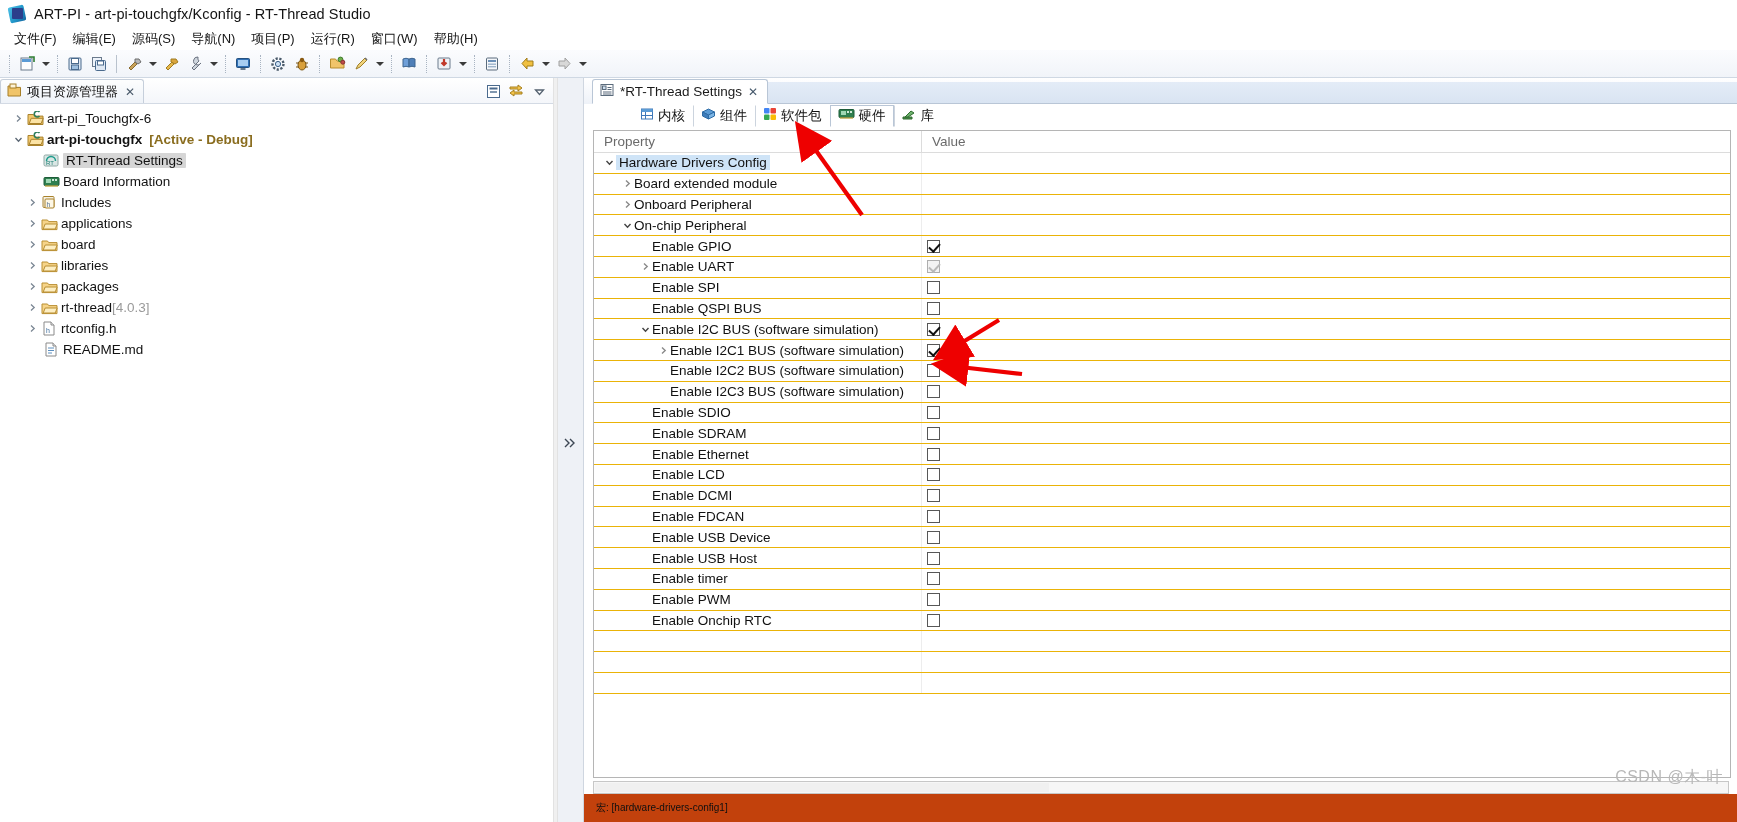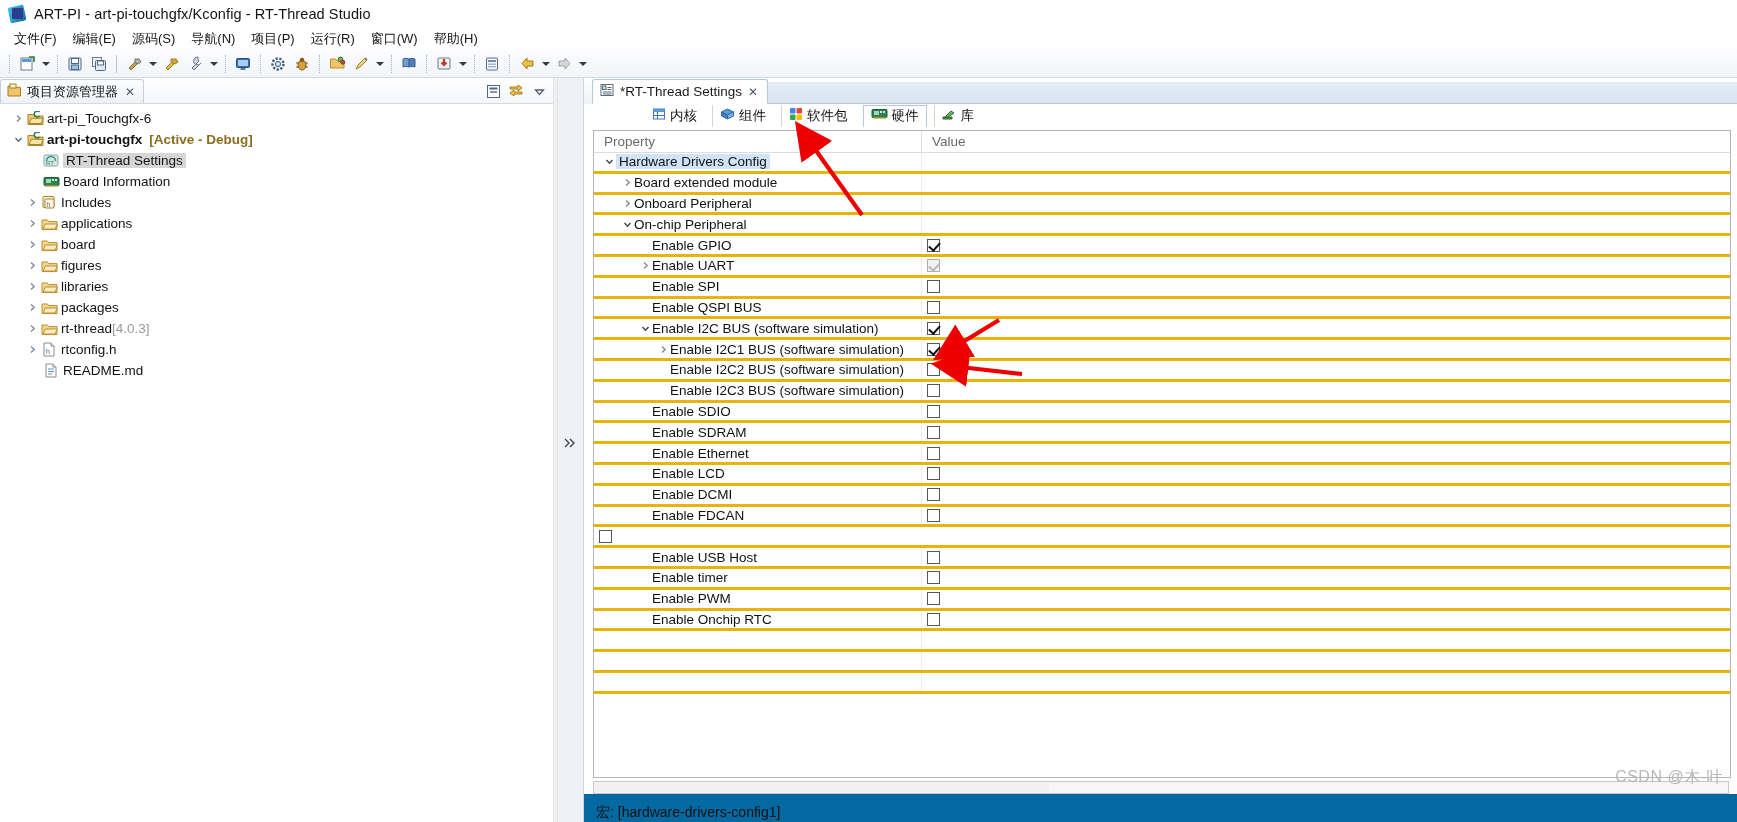--- a/index.html
+++ b/index.html
@@ -239,22 +239,22 @@
     flex:1 1 auto; height:22px;
     background: linear-gradient(to bottom,#e4ecf7,#d9e4f2);
     border-bottom: 1px solid #b9c6d6;
   }
 
   
   .cfg-tabs {
     height: 24px;
     display: flex;
     align-items: center;
-    gap: 7px;
-    padding-left: 60px;
+    gap: 0px;
+    padding-left: 48px;
     background: #ffffff;
     border-bottom: 1px solid #ffffff;
   }
   .cfg-tab {
     height: 22px;
     display:flex; align-items:center; gap:4px;
     padding: 0 7px;
     font-size: 13.5px;
     color:#111;
     border: 1px solid transparent;
@@ -296,21 +296,21 @@
     background:#ffffff;
     cursor: default;
   }
   .th.prop { width: 328px; }
   .th.val  { flex: 1 1 auto; border-right: none; }
   .tbody { flex: 1 1 auto; overflow: hidden; }
   .prow {
     height: 20.8px;
     display: flex;
     align-items: flex-start;
-    border-bottom: 3px solid #eab308;
+    border-bottom: 1px solid #eab308;
     font-size: 13.5px;
     white-space: nowrap;
     cursor: default;
   }
   .pcell-prop {
     width: 328px;
     display: flex;
     align-items: center;
     height: 100%;
     border-right: 1px solid #ededed;
@@ -348,25 +348,25 @@
     border-width: 0 2px 2px 0;
     transform: rotate(42deg);
   }
   .cbx.dim { border-color:#aeaeae; background:#f3f3f3; }
   .cbx.dim:after { border-color:#b9b9b9; }
 
   
   .macro-bar {
     height: 28px;
     display:flex;
-    align-items:flex-end;
+    align-items:center;
     padding-left: 12px;
-    font-size: 14px;
+    font-size: 10px;
     color:#101010;
-    background:#0369a1;
+    background:#c2410c;
   }
   .hscroll {
     height: 13px;
     margin: 3px 8px 0 9px;
     border: 1px solid #c7c7c7;
     background: #f6f6f6;
     position: relative;
   }
   .hscroll .thumbtrack {
     position:absolute; left:1px; top:1px; bottom:1px; width: 40%;
@@ -678,34 +678,20 @@
             <svg width="9" height="9" viewBox="0 0 9 9">
               <path d="M3 1.5 L6.2 4.5 L3 7.5" fill="none" stroke="#7b8794" stroke-width="1.3"></path>
             </svg>
           </span>
         <span class="ticon">
             <svg width="17" height="14" viewBox="0 0 17 14">
               <path d="M1 3 h5.5 l1.2 1.6 h8.3 v8 h-15z" fill="#f6d489" stroke="#b98f33"></path>
               <path d="M2.2 12 l2-5 h12 l-2 5z" fill="#fdeec2" stroke="#b98f33"></path>
             </svg>
           </span>
-        <span class="tlabel">figures</span>
-      </div>
-      <div class="trow" style="padding-left:24px">
-        <span class="twist">
-            <svg width="9" height="9" viewBox="0 0 9 9">
-              <path d="M3 1.5 L6.2 4.5 L3 7.5" fill="none" stroke="#7b8794" stroke-width="1.3"></path>
-            </svg>
-          </span>
-        <span class="ticon">
-            <svg width="17" height="14" viewBox="0 0 17 14">
-              <path d="M1 3 h5.5 l1.2 1.6 h8.3 v8 h-15z" fill="#f6d489" stroke="#b98f33"></path>
-              <path d="M2.2 12 l2-5 h12 l-2 5z" fill="#fdeec2" stroke="#b98f33"></path>
-            </svg>
-          </span>
         <span class="tlabel">libraries</span>
       </div>
       <div class="trow" style="padding-left:24px">
         <span class="twist">
             <svg width="9" height="9" viewBox="0 0 9 9">
               <path d="M3 1.5 L6.2 4.5 L3 7.5" fill="none" stroke="#7b8794" stroke-width="1.3"></path>
             </svg>
           </span>
         <span class="ticon">
             <svg width="17" height="14" viewBox="0 0 17 14">
@@ -1015,20 +1001,23 @@
         </div>
         <div class="prow">
           <div class="pcell-prop" style="padding-left:58px">
             <span class="plabel">Enable FDCAN</span>
           </div>
           <div class="pcell-val">
               <span class="cbx"></span>
             </div>
         </div>
         <div class="prow">
+          <div class="pcell-prop" style="padding-left:58px">
+            <span class="plabel">Enable USB Device</span>
+          </div>
           <div class="pcell-val">
               <span class="cbx"></span>
             </div>
         </div>
         <div class="prow">
           <div class="pcell-prop" style="padding-left:58px">
             <span class="plabel">Enable USB Host</span>
           </div>
           <div class="pcell-val">
               <span class="cbx"></span>

